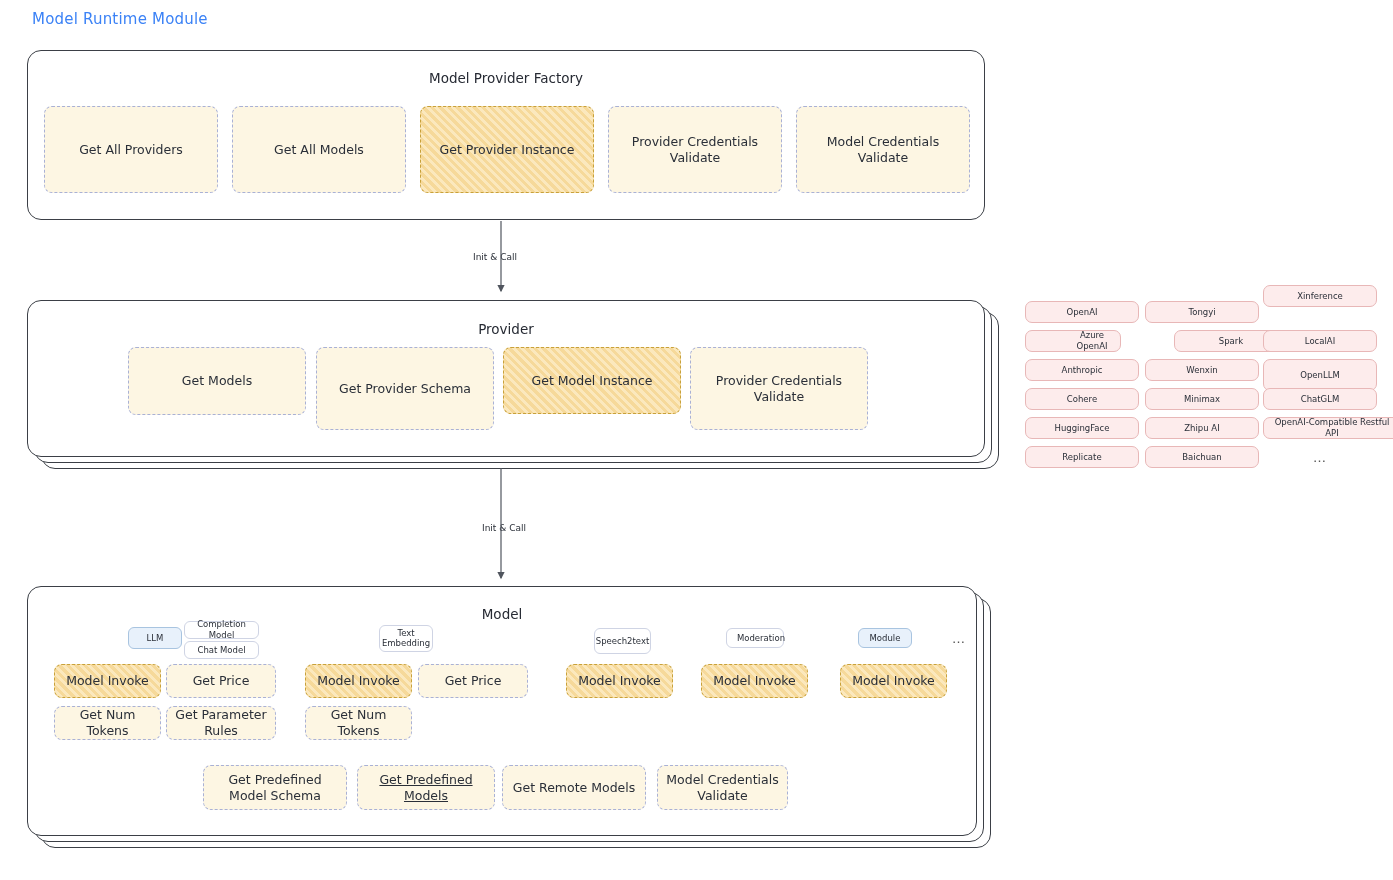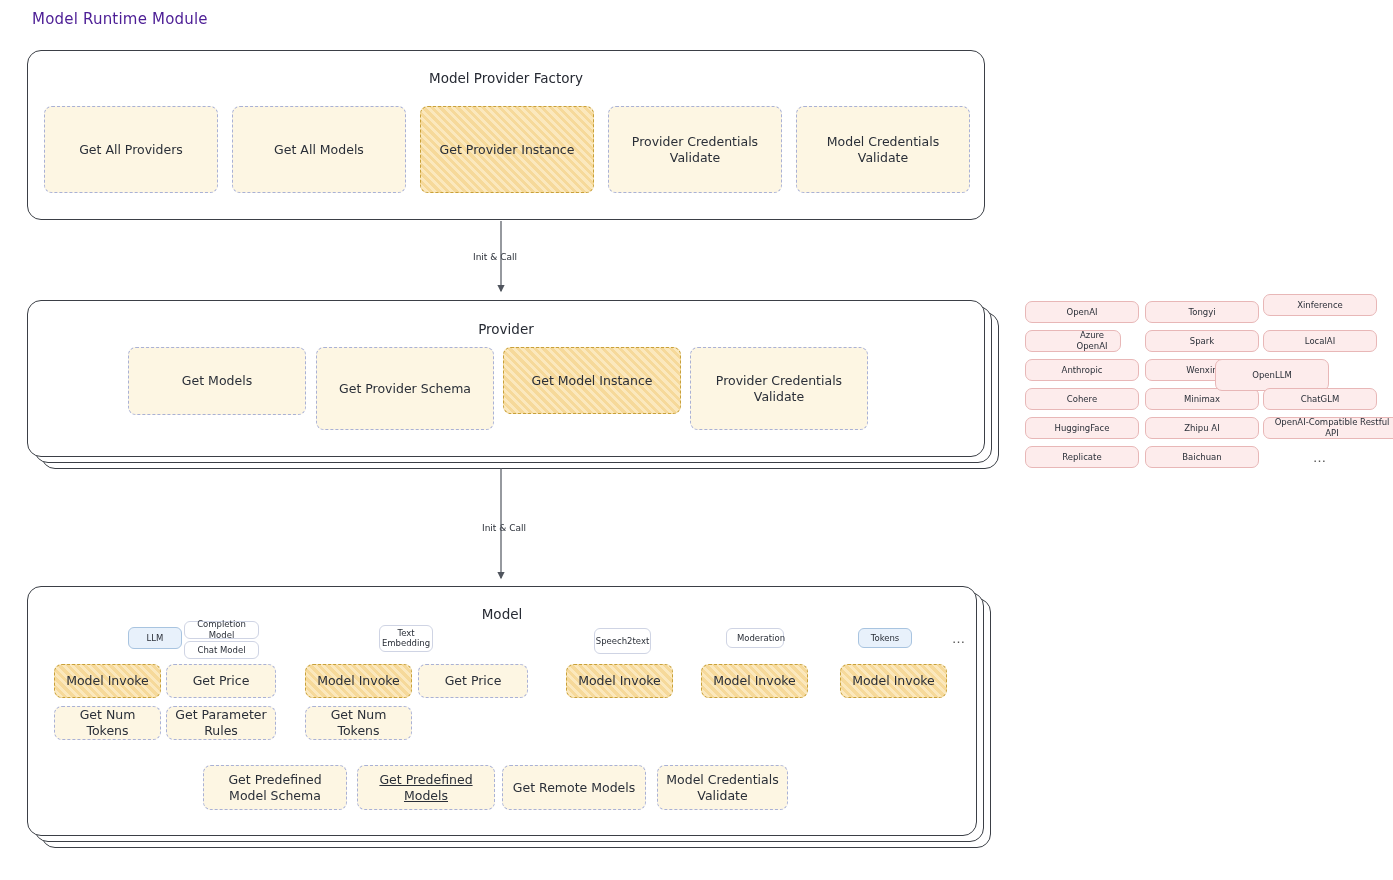--- a/index.html
+++ b/index.html
@@ -19,21 +19,21 @@
     position: absolute;
     left: 0; top: 0;
     width: 1393px;
     height: 880px;
   }
   .title {
     position: absolute;
     left: 32px;
     top: 10px;
     font-size: 15px;
-    color: #4c1d95;
+    color: #3b82f6;
     letter-spacing: 0.2px;
   }
 
   
   .outerbox {
     position: absolute;
     border: 1.4px solid #3b3f46;
     border-radius: 14px;
     background: #ffffff;
     box-sizing: border-box;
@@ -174,43 +174,43 @@
   <div class="node pink" style="left:1025px; top:417px; width:114px; height:22px;">
     <span>HuggingFace</span>
   </div>
   <div class="node pink" style="left:1025px; top:446px; width:114px; height:22px;">
     <span>Replicate</span>
   </div>
 
   <div class="node pink" style="left:1145px; top:301px; width:114px; height:22px;">
     <span>Tongyi</span>
   </div>
-  <div class="node pink" style="left:1145px; top:330px; width:114px; height:22px;">
+  <div class="node pink" style="left:1174px; top:330px; width:114px; height:22px;">
     <span>Spark</span>
   </div>
   <div class="node pink" style="left:1145px; top:359px; width:114px; height:22px;">
     <span>Wenxin</span>
   </div>
   <div class="node pink" style="left:1145px; top:388px; width:114px; height:22px;">
     <span>Minimax</span>
   </div>
   <div class="node pink" style="left:1145px; top:417px; width:114px; height:22px;">
     <span>Zhipu AI</span>
   </div>
   <div class="node pink" style="left:1145px; top:446px; width:114px; height:22px;">
     <span>Baichuan</span>
   </div>
 
-  <div class="node pink" style="left:1263px; top:294px; width:114px; height:22px;">
+  <div class="node pink" style="left:1263px; top:285px; width:114px; height:22px;">
     <span>Xinference</span>
   </div>
   <div class="node pink" style="left:1263px; top:330px; width:114px; height:22px;">
     <span>LocalAI</span>
   </div>
-  <div class="node pink" style="left:1215px; top:359px; width:114px; height:32px;">
+  <div class="node pink" style="left:1263px; top:359px; width:114px; height:32px;">
     <span>OpenLLM</span>
   </div>
   <div class="node pink" style="left:1263px; top:388px; width:114px; height:22px;">
     <span>ChatGLM</span>
   </div>
   <div class="node pink" style="left:1263px; top:417px; width:138px; height:22px;">
     <span>OpenAI-Compatible Restful API</span>
   </div>
   <div class="ellipsis" style="left:1313px; top:450px;">…</div>
 
@@ -232,21 +232,21 @@
   <div class="node plain small" style="left:379px; top:625px; width:54px; height:27px; line-height:1.1;">
     <span>Text Embedding</span>
   </div>
   <div class="node plain small" style="left:594px; top:628px; width:57px; height:26px;">
     <span>Speech2text</span>
   </div>
   <div class="node plain small" style="left:726px; top:628px; width:58px; height:20px;padding-left:18px;">
     <span>Moderation</span>
   </div>
   <div class="node blue small" style="left:858px; top:628px; width:54px; height:20px;">
-    <span>Tokens</span>
+    <span>Module</span>
   </div>
   <div class="ellipsis" style="left:952px; top:631px;">…</div>
 
   <div class="node highlight" style="left:54px; top:664px; width:107px; height:34px;">
     <span>Model Invoke</span>
   </div>
   <div class="node dashed-light" style="left:166px; top:664px; width:110px; height:34px;">
     <span>Get Price</span>
   </div>
   <div class="node dashed-light" style="left:54px; top:706px; width:107px; height:34px;">

